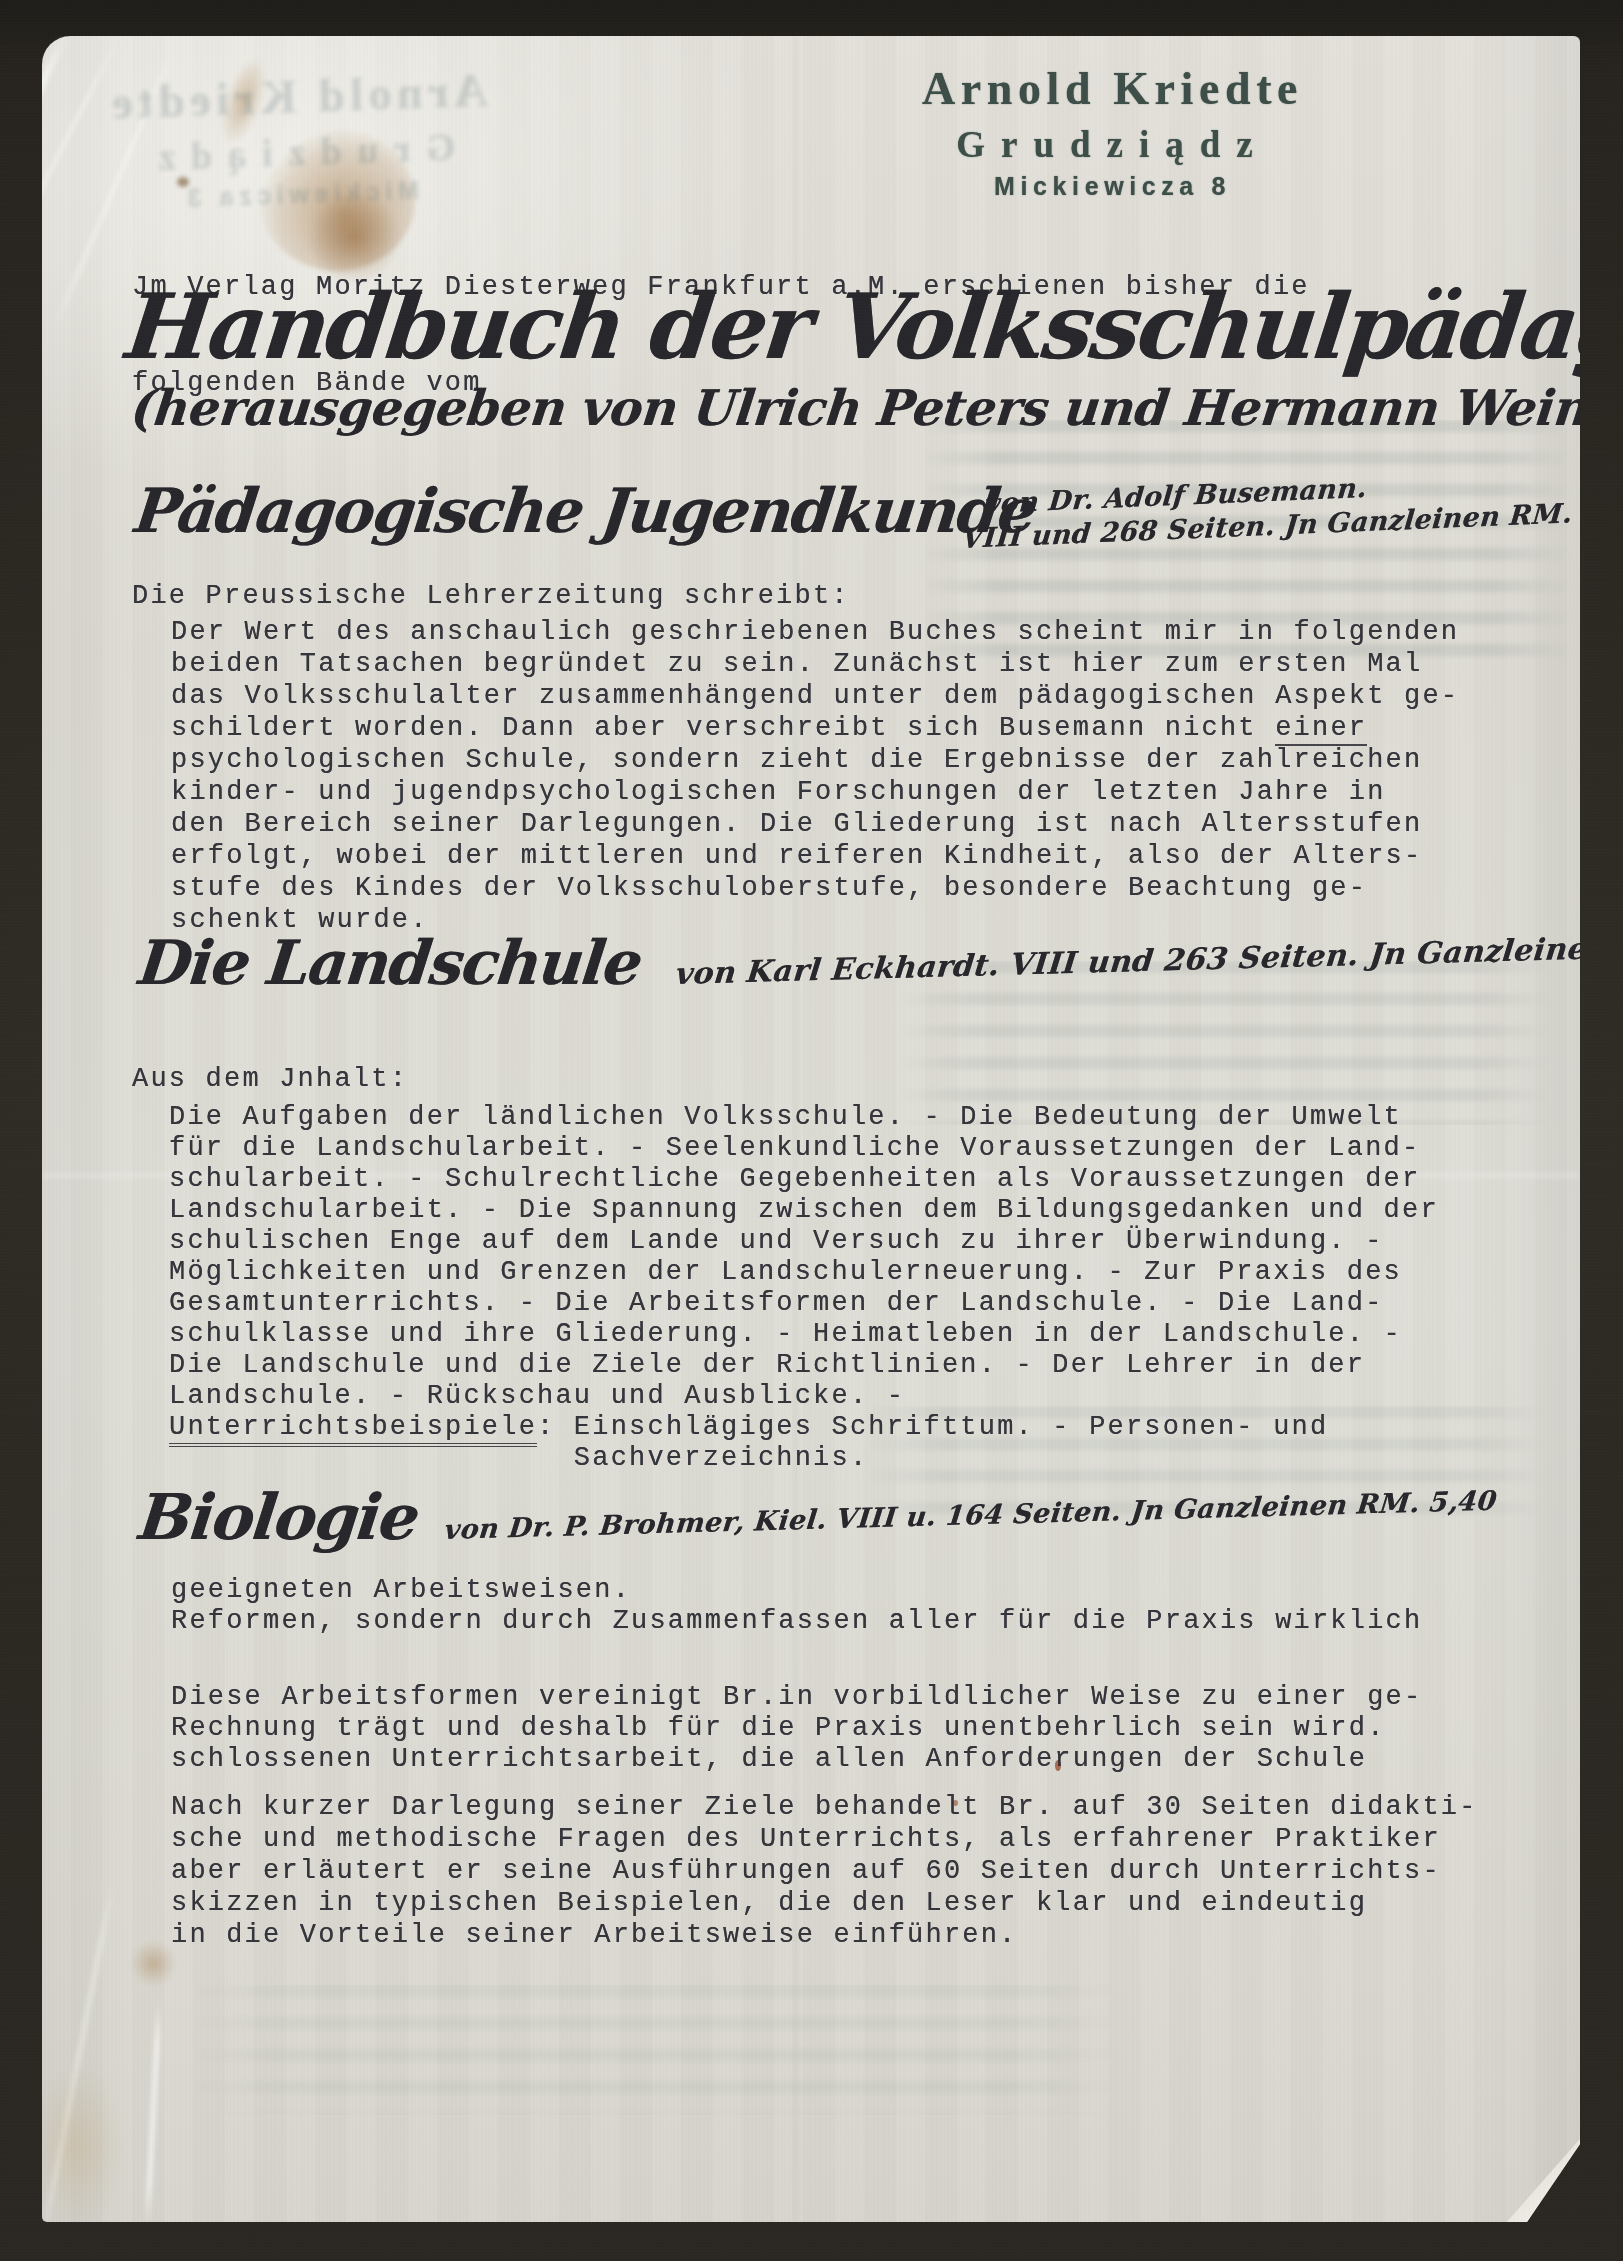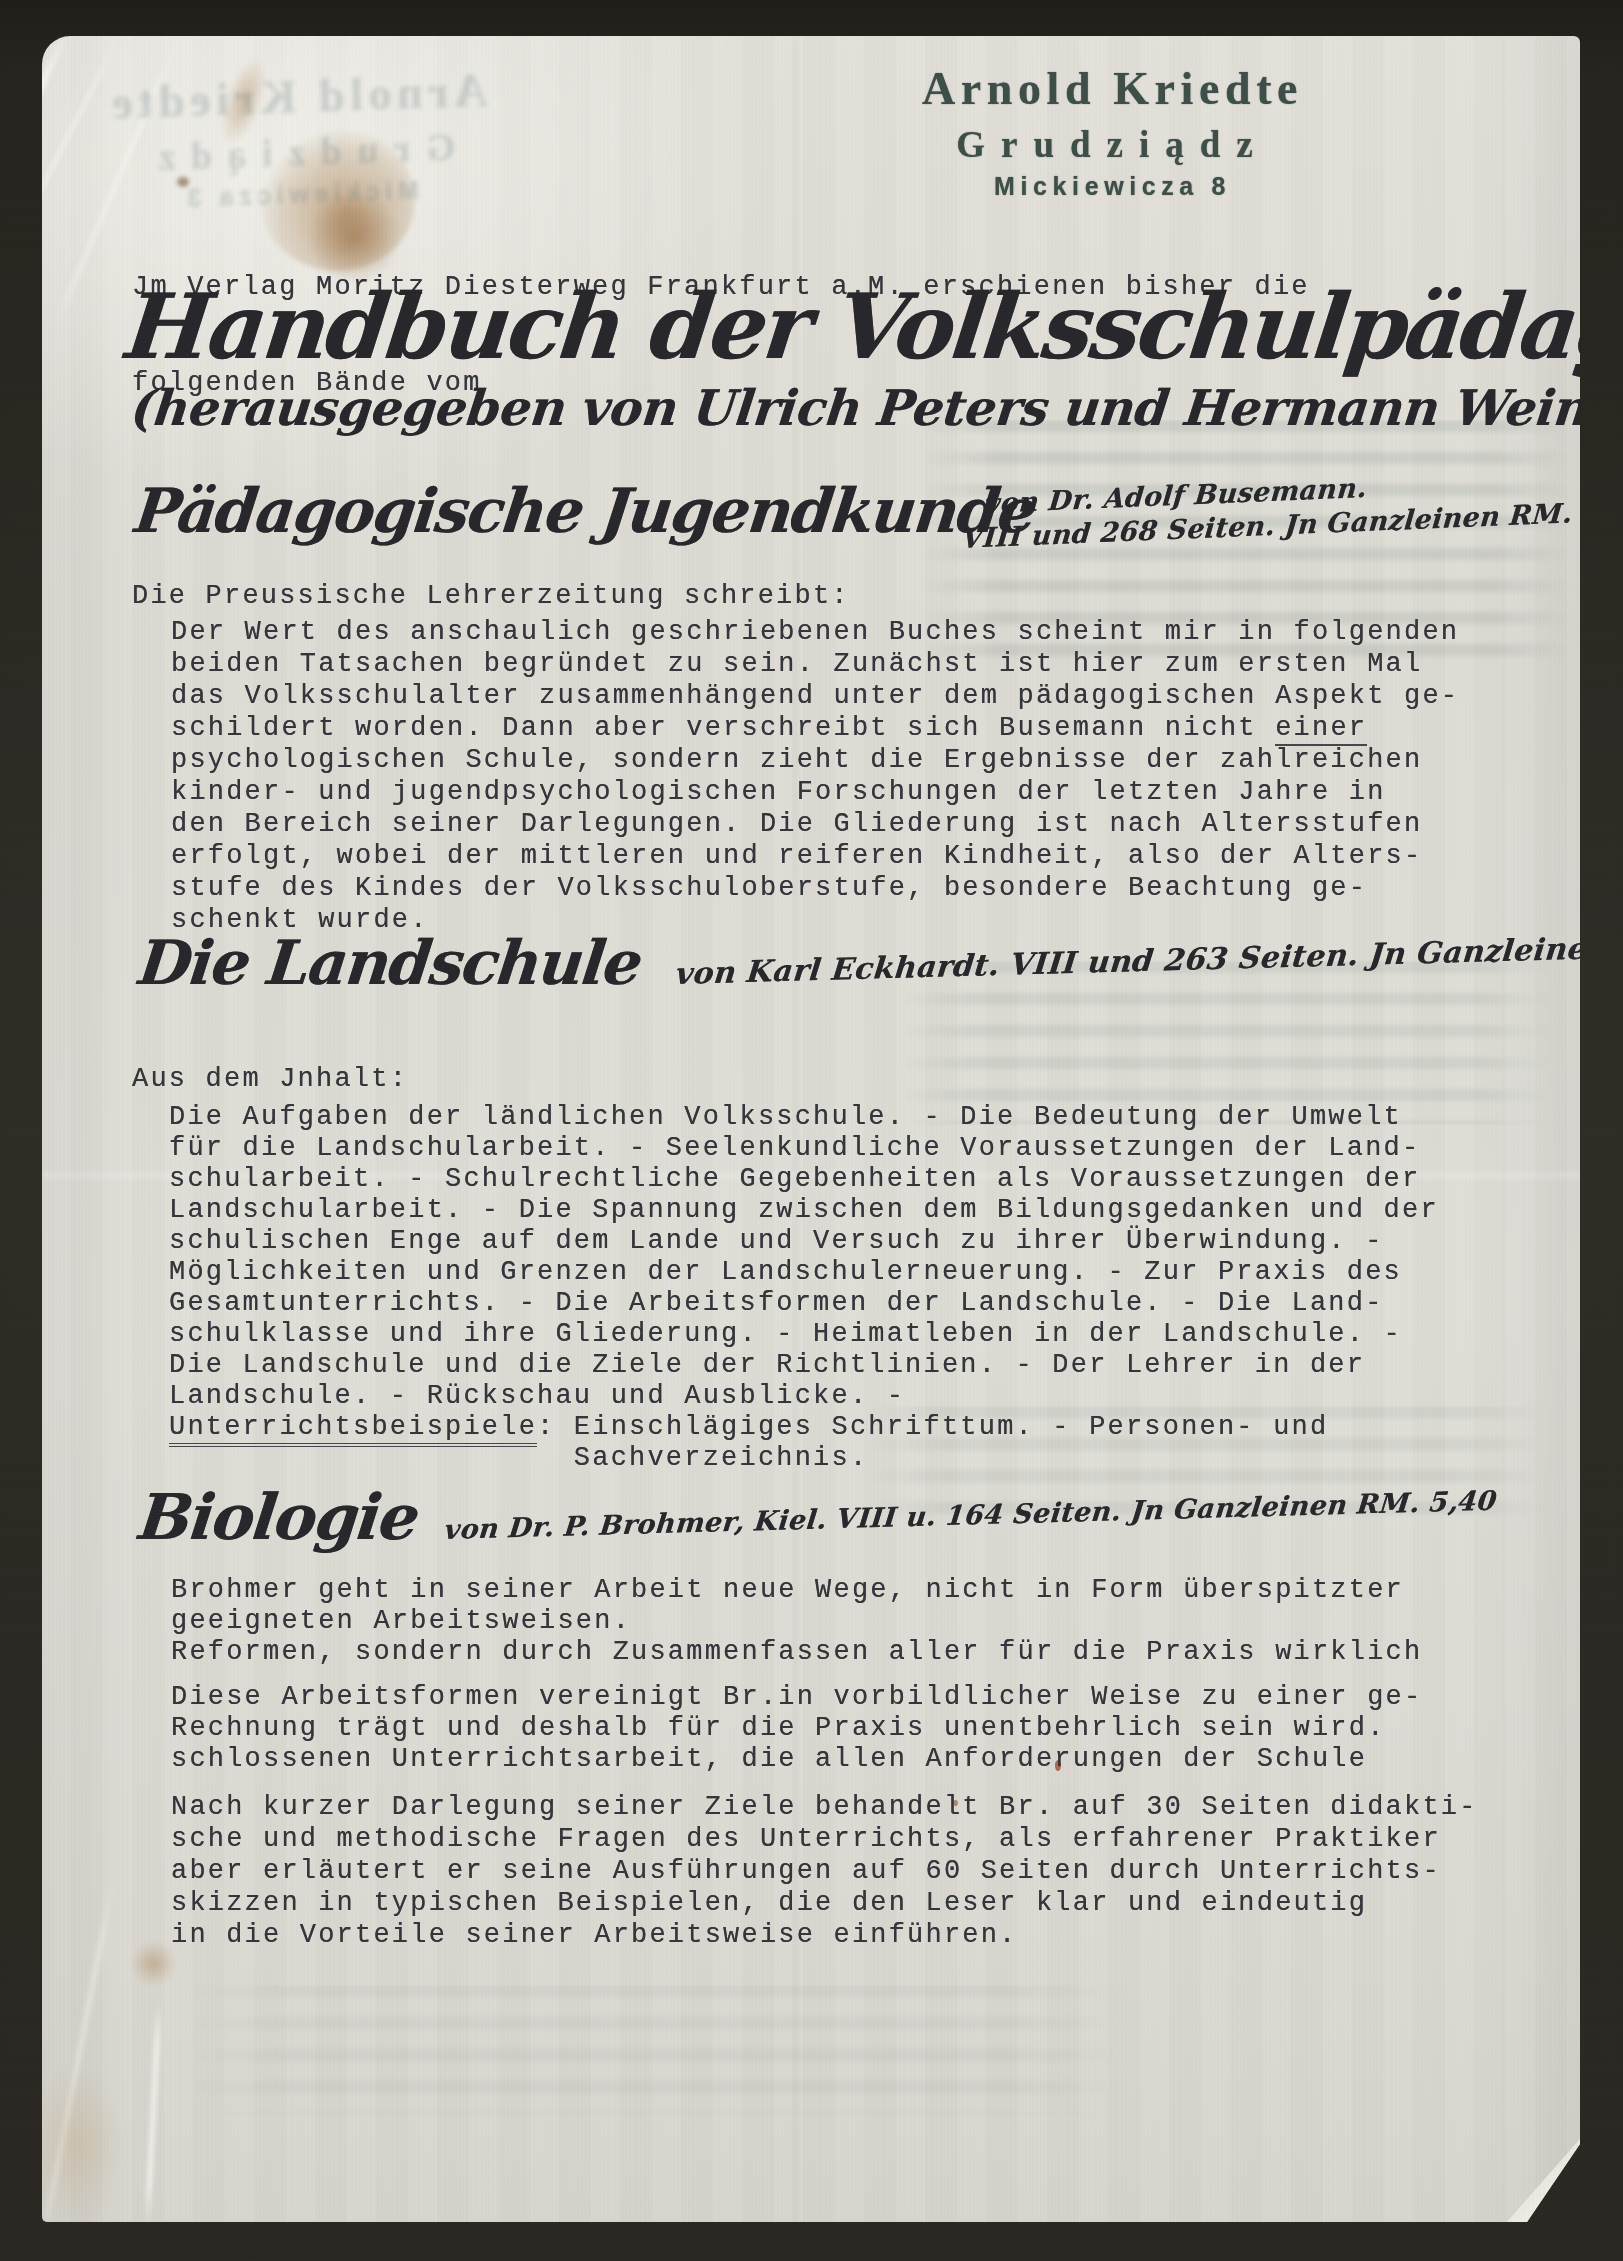--- a/index.html
+++ b/index.html
@@ -131,19 +131,19 @@
     <span class="script h-big">Die Landschule</span>
     <span class="script credit" style="margin-left:37px;font-size:30px;">von Karl Eckhardt. VIII und 263 Seiten. Jn Ganzleinen RM. 8,45</span>
   </div>
   <div class="mono" style="left:90px;top:1027px;">Aus dem Jnhalt:</div>
   <div class="mono" style="left:127px;top:1066px;line-height:31px;"><div class="tline">Die Aufgaben der ländlichen Volksschule. - Die Bedeutung der Umwelt</div><div class="tline">für die Landschularbeit. - Seelenkundliche Voraussetzungen der Land-</div><div class="tline">schularbeit. - Schulrechtliche Gegebenheiten als Voraussetzungen der</div><div class="tline">Landschularbeit. - Die Spannung zwischen dem Bildungsgedanken und der</div><div class="tline">schulischen Enge auf dem Lande und Versuch zu ihrer Überwindung. -</div><div class="tline">Möglichkeiten und Grenzen der Landschulerneuerung. - Zur Praxis des</div><div class="tline">Gesamtunterrichts. - Die Arbeitsformen der Landschule. - Die Land-</div><div class="tline">schulklasse und ihre Gliederung. - Heimatleben in der Landschule. -</div><div class="tline">Die Landschule und die Ziele der Richtlinien. - Der Lehrer in der</div><div class="tline">Landschule. - Rückschau und Ausblicke. -</div><div class="tline"><span class="u u2">Unterrichtsbeispiele</span><span>: Einschlägiges Schrifttum. - Personen- und</span></div><div class="tline">                      Sachverzeichnis.</div></div>
 
   <div class="h-row" style="left:94px;top:1450px;">
     <span class="script h-big bio">Biologie</span>
     <span class="script credit" style="margin-left:28.5px;font-size:27px;">von Dr. P. Brohmer, Kiel. VIII u. 164 Seiten. Jn Ganzleinen RM. 5,40</span>
   </div>
-  <div class="mono" style="left:129px;top:1539px;line-height:31px;"><div class="tline">Brohmer geht in seiner Arbeit neue Wege, nicht in Form überspitzter</div><div class="tline">geeigneten Arbeitsweisen.</div><div class="tline">Reformen, sondern durch Zusammenfassen aller für die Praxis wirklich</div></div>
+  <div class="mono" style="left:129px;top:1539px;line-height:31px;"><div class="tline">geeigneten Arbeitsweisen.</div><div class="tline">Reformen, sondern durch Zusammenfassen aller für die Praxis wirklich</div></div>
   <div class="mono" style="left:129px;top:1646px;line-height:31px;"><div class="tline">Diese Arbeitsformen vereinigt Br.in vorbildlicher Weise zu einer ge-</div><div class="tline">Rechnung trägt und deshalb für die Praxis unentbehrlich sein wird.</div><div class="tline">schlossenen Unterrichtsarbeit, die allen Anforderungen der Schule</div></div>
   <div class="mono" style="left:129px;top:1755px;line-height:32px;"><div class="tline">Nach kurzer Darlegung seiner Ziele behandelt Br. auf 30 Seiten didakti-</div><div class="tline">sche und methodische Fragen des Unterrichts, als erfahrener Praktiker</div><div class="tline">aber erläutert er seine Ausführungen auf 60 Seiten durch Unterrichts-</div><div class="tline">skizzen in typischen Beispielen, die den Leser klar und eindeutig</div><div class="tline">in die Vorteile seiner Arbeitsweise einführen.</div></div>
 
   <div class="fold"></div>
 </div>
 
 
 </body></html>

